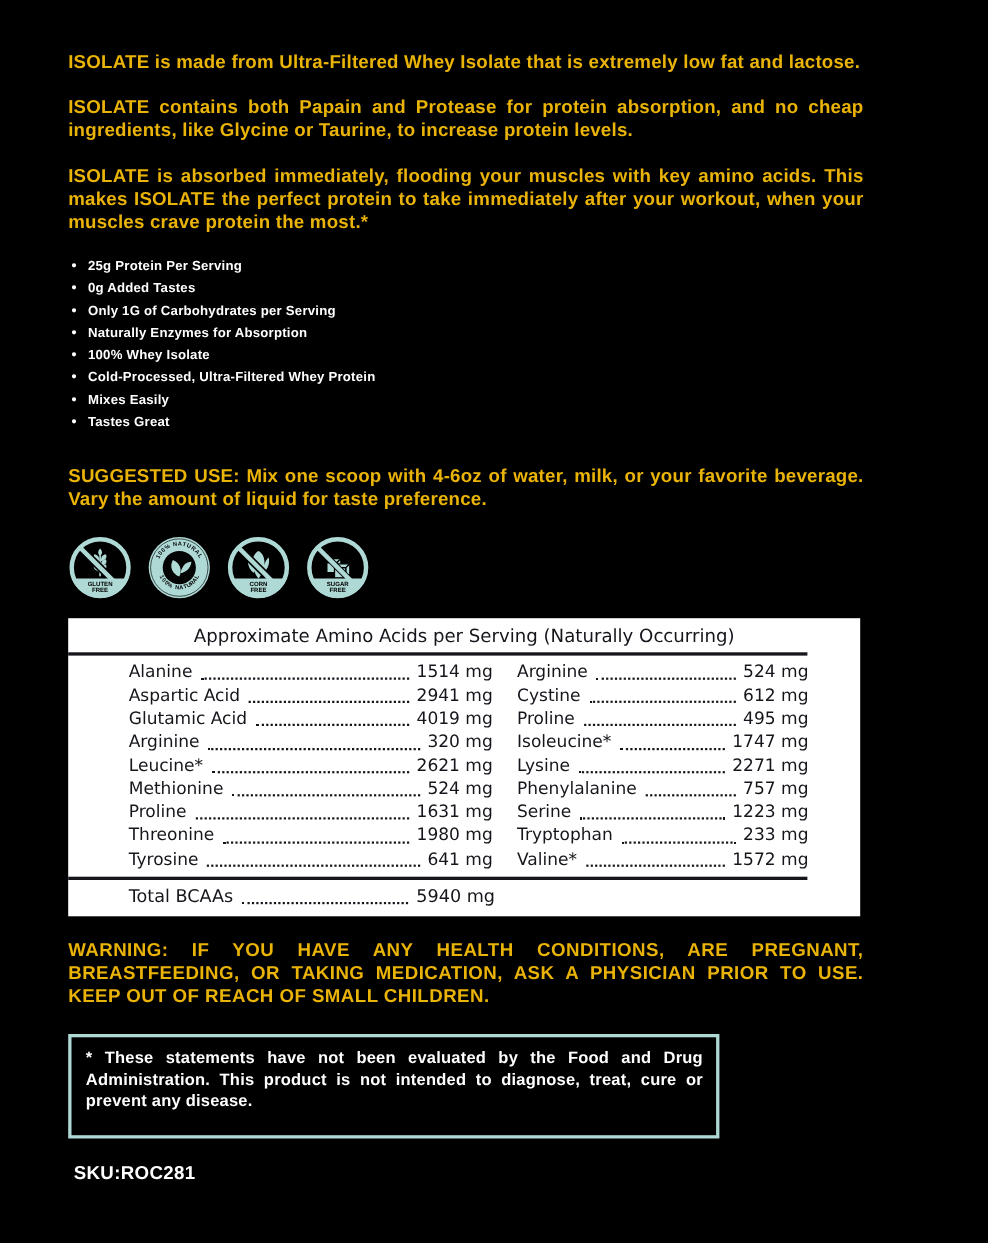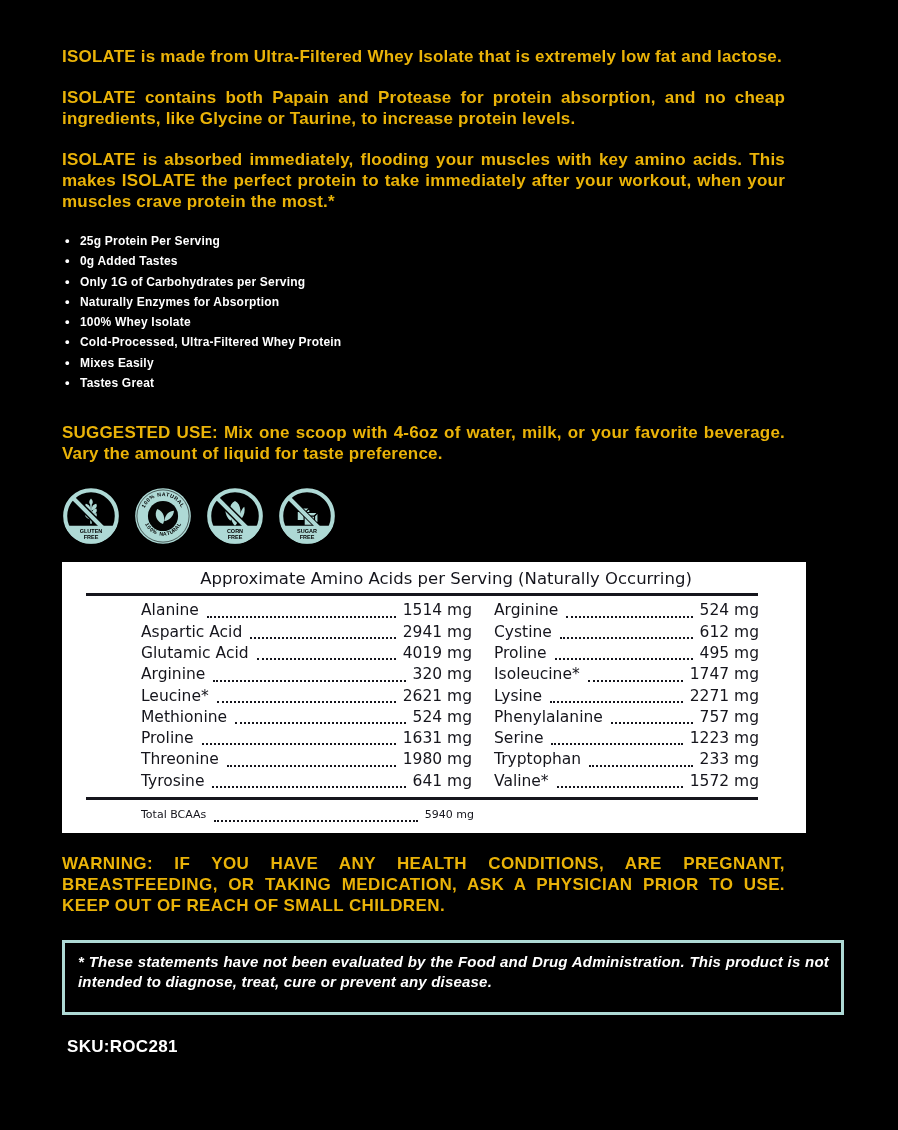--- a/index.html
+++ b/index.html
@@ -26,47 +26,45 @@
   }
   .suggested{margin-bottom:23px}
 
   .badges{display:flex;align-items:center;gap:14px;margin:0 0 17px}
   svg.badge{width:58px;height:58px;display:block}
   .badge text{font-family:"Liberation Sans",sans-serif;font-weight:700;fill:#000}
 
   .amino{
     background:#fff;color:#15151c;width:720px;margin:0 0 20px;
     font-family:"DejaVu Sans",sans-serif;
-    padding-left:24px;
   }
   .amino-title{text-align:center;font-size:16.5px;padding:7px 0 5px;font-weight:400}
   .rule{height:3px;background:#15151c;margin-right:48px}
   .cols{display:flex;padding:4px 47px 5px 55px}
   .colL{width:331px;margin-right:22px;flex:none}
   .colR{flex:1}
   .arow{display:flex;align-items:center;line-height:21.3px;font-size:15.5px}
   .aname{white-space:nowrap}
   .lead{
     flex:1;min-width:14px;border-bottom:2.5px dotted #15151c;
     margin:0 7px 4px 8px;align-self:stretch;
   }
   .aval{white-space:nowrap}
   .amino-total{
     display:flex;align-items:flex-end;box-sizing:content-box;
-    width:333px;padding:4px 0 7px 55px;font-size:11px;line-height:22px;
+    width:333px;padding:4px 0 7px 55px;font-size:16px;line-height:22px;
   }
 
   .warning{letter-spacing:.4px;margin-bottom:24px}
 
   .disclaimer{
-    box-sizing:border-box;width:782px;border:3px solid #aed9d5;
+    box-sizing:border-box;width:592px;border:3px solid #aed9d5;
     padding:9px 12px 21px 13px;margin:0 0 22px;
     font-size:15px;line-height:19.5px;font-weight:600;letter-spacing:.2px;
     text-align:justify;
-    font-style:italic;
   }
   .lot{font-size:17px;font-weight:600;letter-spacing:.3px;margin:0 0 6px 5px}
   .sku{font-size:17px;font-weight:600;letter-spacing:.3px;margin:0 0 0 5px}
 </style>
 </head>
 <body>
 
 <div class="page">
 
   <p class="para">ISOLATE is made from Ultra-Filtered Whey Isolate that is extremely low fat and lactose.</p>

